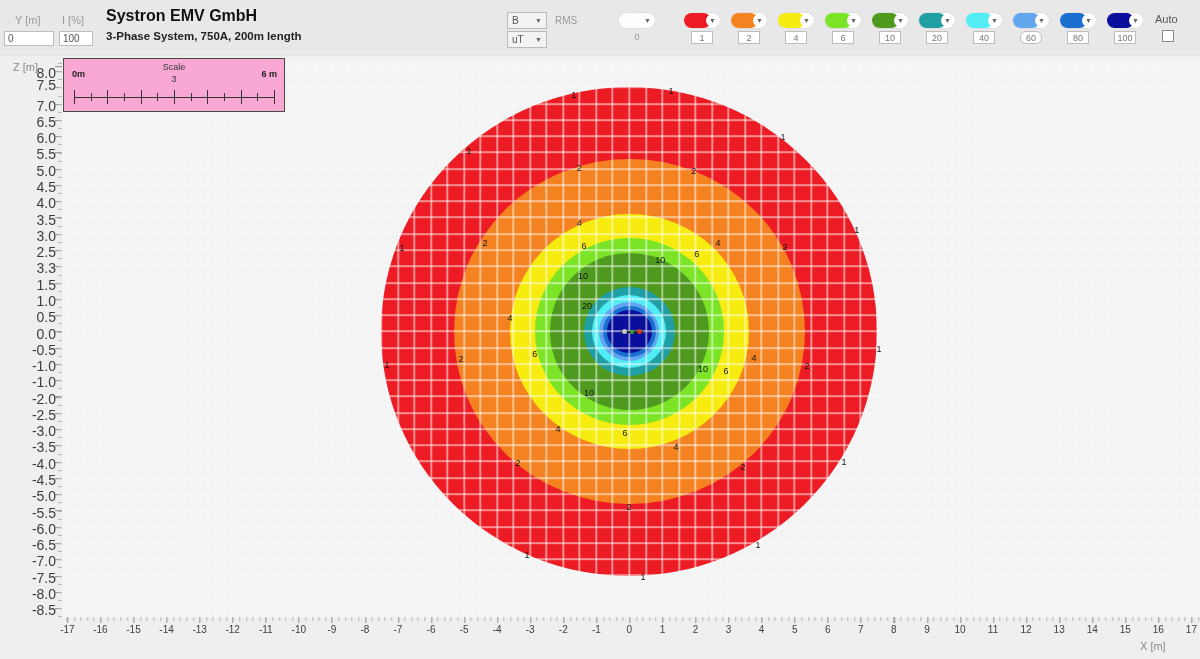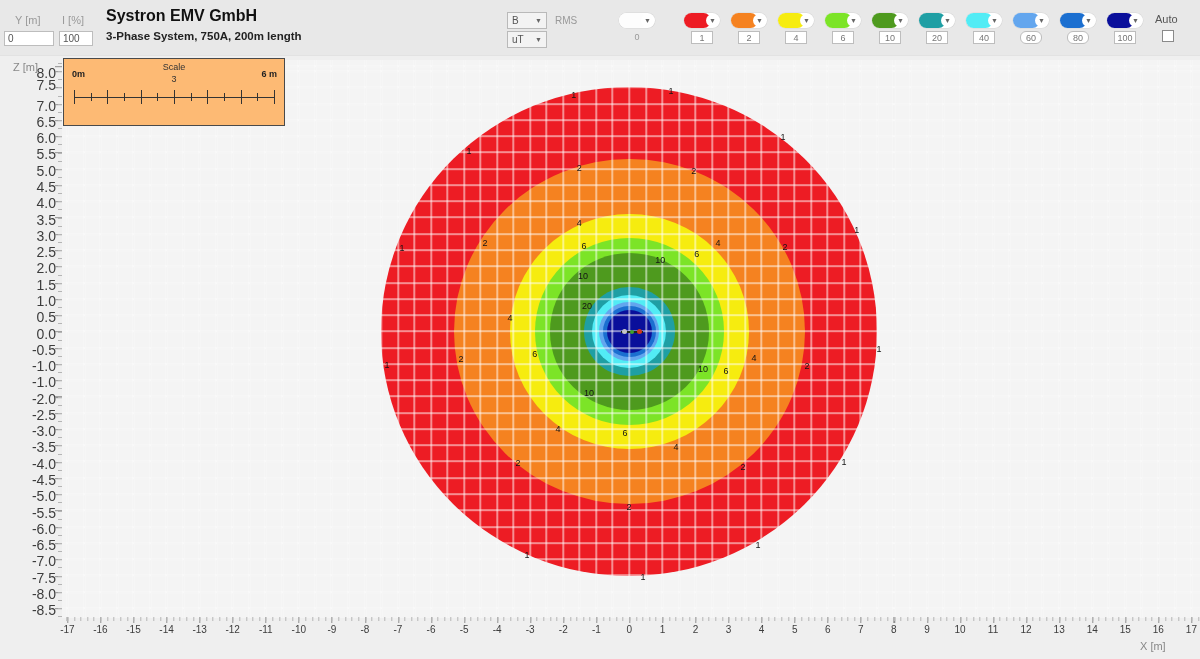--- a/index.html
+++ b/index.html
@@ -52,21 +52,21 @@
     background-image:
       repeating-linear-gradient(to right, rgba(255,255,255,.5) 0 2px, transparent 2px 16.53px),
       repeating-linear-gradient(to bottom, rgba(255,255,255,.5) 0 2px, transparent 2px 16.27px);
     background-position:4.3px 10.2px; pointer-events:none; }
   .clabel { position:absolute; font-size:9px; color:#141414; transform:translate(-50%,-50%);
     line-height:1; }
   .cond-dot { position:absolute; border-radius:50%; }
   .cond-line { position:absolute; height:2px; }
 
   
-  .legend { position:absolute; left:63px; top:58px; width:222px; height:68px; background:#fdba74;
+  .legend { position:absolute; left:63px; top:58px; width:222px; height:54px; background:#f9a8d4;
     border:1px solid #4a4a4a; z-index:30; }
   .legend .l-title { position:absolute; left:0; right:0; top:3px; text-align:center;
     font-size:9px; color:#333; }
   .legend .l-start { position:absolute; left:8px; top:10px; font-size:9px; font-weight:bold; color:#222; }
   .legend .l-mid { position:absolute; left:0; right:0; top:15px; text-align:center; font-size:9px; color:#333; }
   .legend .l-end { position:absolute; right:7px; top:10px; font-size:9px; font-weight:bold; color:#222; }
   .legend .r-line { position:absolute; left:10px; top:38px; width:200px; height:1px; background:#333; }
   .legend .r-tick { position:absolute; width:1px; background:#333; }
 </style>
 </head>
@@ -159,21 +159,21 @@
             <span class="chev">▼</span>
           </div>
         </div>
         <div class="pill-val" style="left: 1020px; width: 22px; border-radius: 6px;">60</div>
         <div class="pill" style="left: 1060px;">
           <div class="col" style="background: rgb(27, 111, 208);"></div>
           <div class="arr">
             <span class="chev">▼</span>
           </div>
         </div>
-        <div class="pill-val" style="left: 1067px; width: 22px; border-radius: 6px;">80</div>
+        <div class="pill-val" style="left: 1067px; width: 22px;">80</div>
         <div class="pill" style="left: 1107px;">
           <div class="col" style="background: rgb(10, 15, 155);"></div>
           <div class="arr">
             <span class="chev">▼</span>
           </div>
         </div>
         <div class="pill-val" style="left: 1114px; width: 22px;">100</div>
       </div>
 
     <span class="auto-label">Auto</span>
@@ -188,21 +188,21 @@
       <div class="ztick" style="top: 97.65px;">7.0</div>
       <div class="ztick" style="top: 113.925px;">6.5</div>
       <div class="ztick" style="top: 130.2px;">6.0</div>
       <div class="ztick" style="top: 146.475px;">5.5</div>
       <div class="ztick" style="top: 162.75px;">5.0</div>
       <div class="ztick" style="top: 179.025px;">4.5</div>
       <div class="ztick" style="top: 195.3px;">4.0</div>
       <div class="ztick" style="top: 211.575px;">3.5</div>
       <div class="ztick" style="top: 227.85px;">3.0</div>
       <div class="ztick" style="top: 244.125px;">2.5</div>
-      <div class="ztick" style="top: 260.4px;">2.0</div>
+      <div class="ztick" style="top: 260.4px;">3.3</div>
       <div class="ztick" style="top: 276.675px;">1.5</div>
       <div class="ztick" style="top: 292.95px;">1.0</div>
       <div class="ztick" style="top: 309.225px;">0.5</div>
       <div class="ztick" style="top: 325.5px;">0.0</div>
       <div class="ztick" style="top: 341.775px;">-0.5</div>
       <div class="ztick" style="top: 358.05px;">-1.0</div>
       <div class="ztick" style="top: 374.325px;">-1.0</div>
       <div class="ztick" style="top: 390.6px;">-2.0</div>
       <div class="ztick" style="top: 406.875px;">-2.5</div>
       <div class="ztick" style="top: 423.15px;">-3.0</div>

